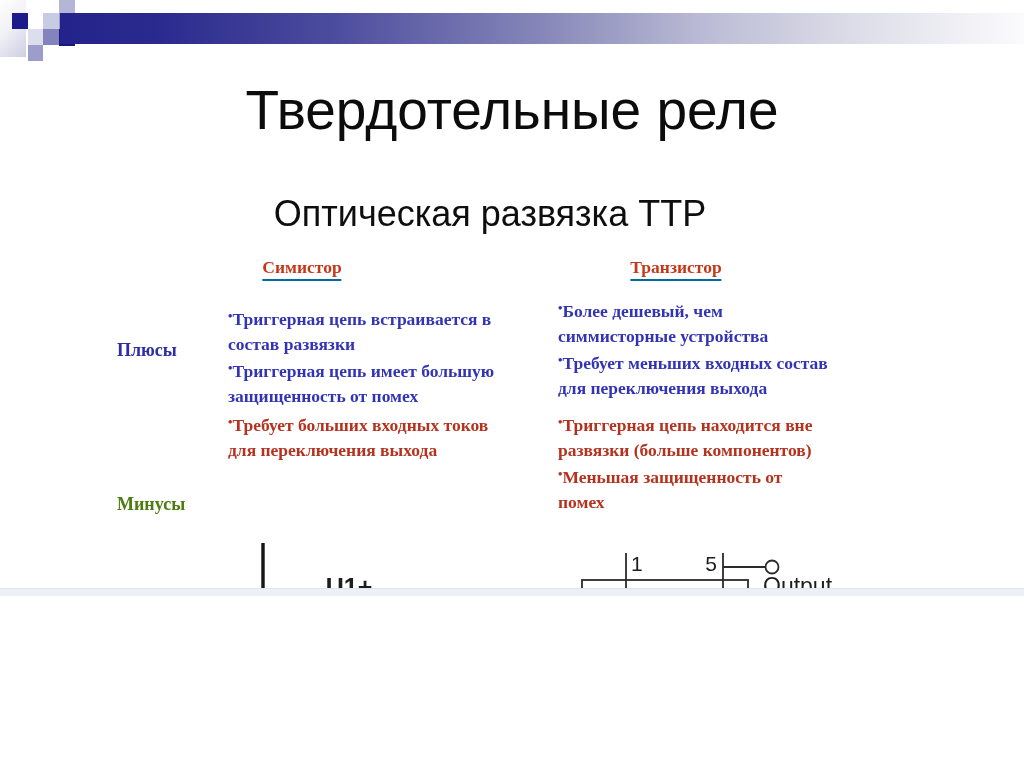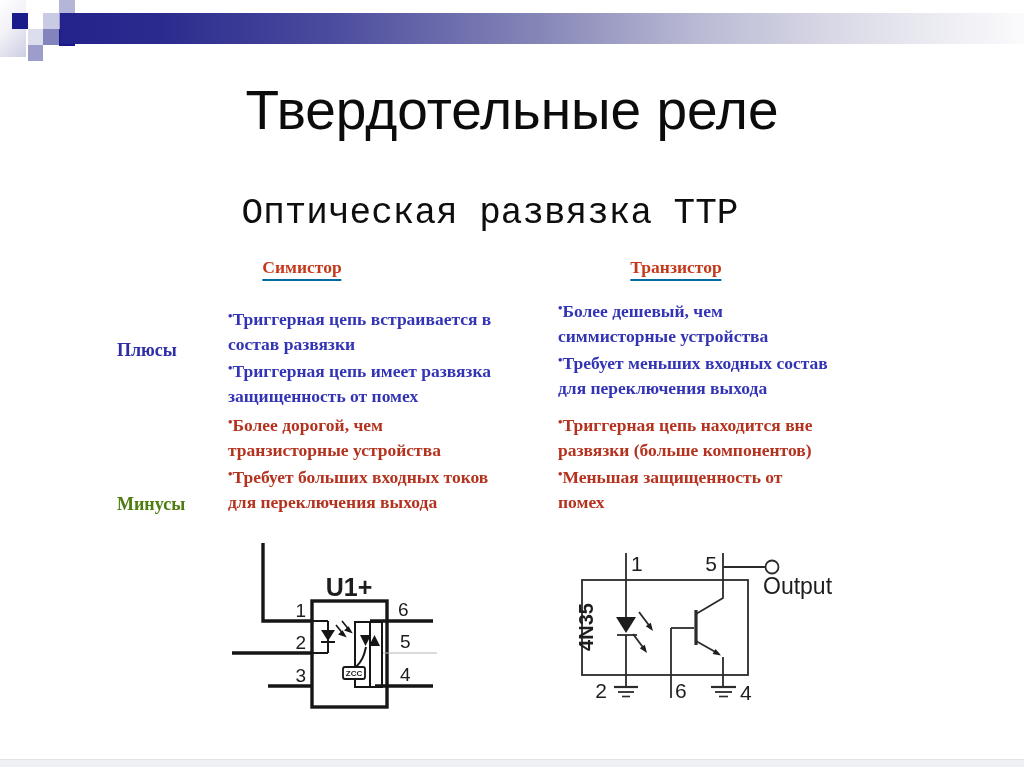--- a/index.html
+++ b/index.html
@@ -1,31 +1,31 @@
 <!DOCTYPE html>
 <html><head>
 <meta charset="utf-8">
 <style>
   html,body{margin:0;padding:0;background:#fff;}
-  .slide{position:relative;width:1024px;height:767px;background:#ffffff;overflow:hidden;
+  .slide{position:relative;width:1024px;height:596px;background:#ffffff;overflow:hidden;
          font-family:"Liberation Sans",sans-serif;}
 
   
   .deco-strip{position:absolute;left:0;top:0;width:26px;height:57px;
               background:linear-gradient(135deg,#ffffff 0%,#f1f1f7 45%,#cdcee2 100%);}
   .px{position:absolute;}
   .top-bar{position:absolute;left:60px;top:13px;width:964px;height:31px;
            background:linear-gradient(90deg,#23238b 0%,#2a2a8e 10%,#4b4b9e 28%,
                       #8687b8 50%,#b9b9d4 66%,#dcdce8 82%,#f4f4f8 96%,#fbfbfd 100%);}
 
   
   .title{position:absolute;left:0;top:79px;width:1024px;text-align:center;
          font-size:55px;line-height:62px;color:#0c0c0c;}
   .subtitle{position:absolute;left:0;top:193px;width:980px;text-align:center;
-            font-size:36px;line-height:42px;color:#0e0e0e;font-family:Liberation Mono, monospace;}
+            font-size:36px;line-height:42px;color:#0e0e0e;}
 
   
   .cmp{position:absolute;left:0;top:0;width:1024px;height:540px;
        font-family:"Liberation Serif",serif;font-weight:bold;}
   .col-head{position:absolute;top:257px;transform:translateX(-50%);
             font-size:17.5px;color:#c5391b;}
   .col-head span{display:inline-block;border-bottom:2px solid #0369a1;padding-bottom:1px;}
   .row-label{position:absolute;left:117px;font-size:18px;}
   .row-label.plus{top:340px;color:#2e2fa8;}
   .row-label.minus{top:453px;color:#4d7c0f;margin-top:41px;}
@@ -65,32 +65,30 @@
   <div class="cmp">
     <div class="col-head" style="left:302px"><span>Симистор</span></div>
     <div class="col-head" style="left:676px"><span>Транзистор</span></div>
 
     <div class="row-label plus">Плюсы</div>
     <div class="row-label minus">Минусы</div>
 
     <div class="cell blue" style="left:228px;top:304px">
       <div class="bullet">Триггерная цепь встраивается в
 состав развязки</div>
-      <div class="bullet">Триггерная цепь имеет развязка
+      <div class="bullet">Триггерная цепь имеет большую
 защищенность от помех</div>
     </div>
     <div class="cell blue" style="left:558px;top:296px">
       <div class="bullet">Более дешевый, чем
 симмисторные устройства</div>
       <div class="bullet">Требует меньших входных состав
 для переключения выхода</div>
     </div>
     <div class="cell red" style="left:228px;top:410px">
-      <div class="bullet">Более дорогой, чем
-транзисторные устройства</div>
       <div class="bullet">Требует больших входных токов
 для переключения выхода</div>
     </div>
     <div class="cell red" style="left:558px;top:410px">
       <div class="bullet">Триггерная цепь находится вне
 развязки (больше компонентов)</div>
       <div class="bullet">Меньшая защищенность от
 помех</div>
     </div>
   </div>

